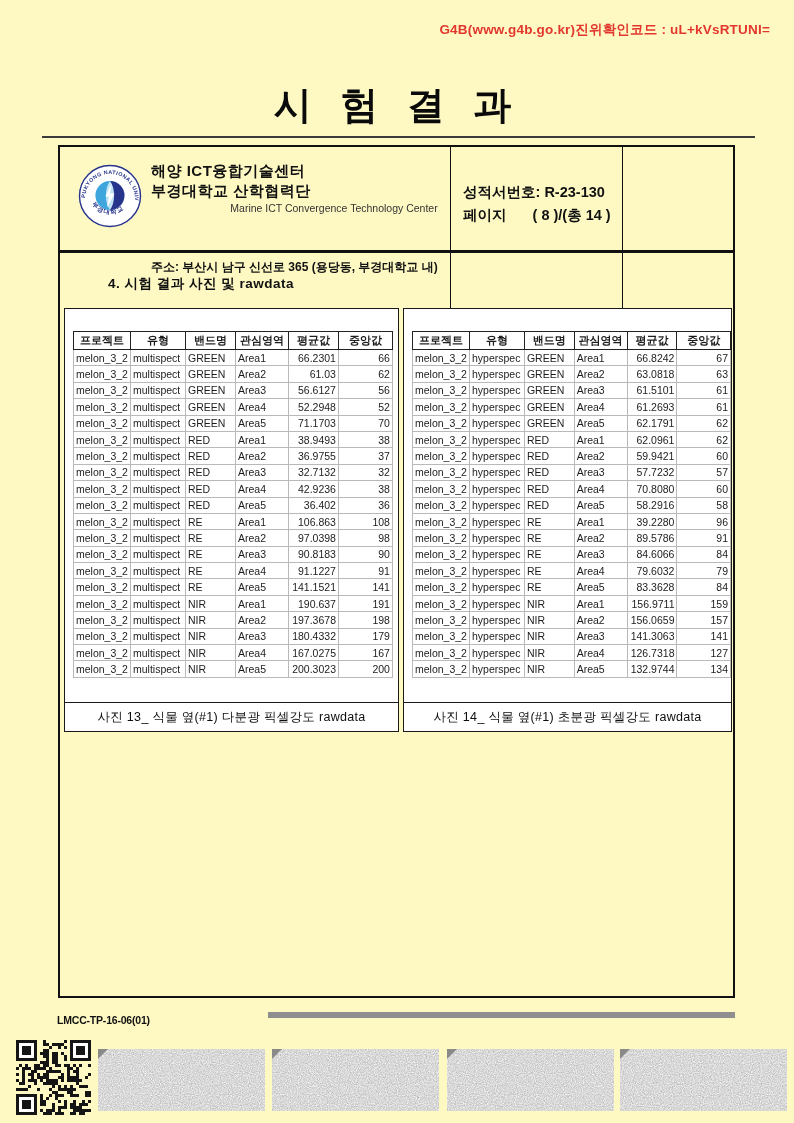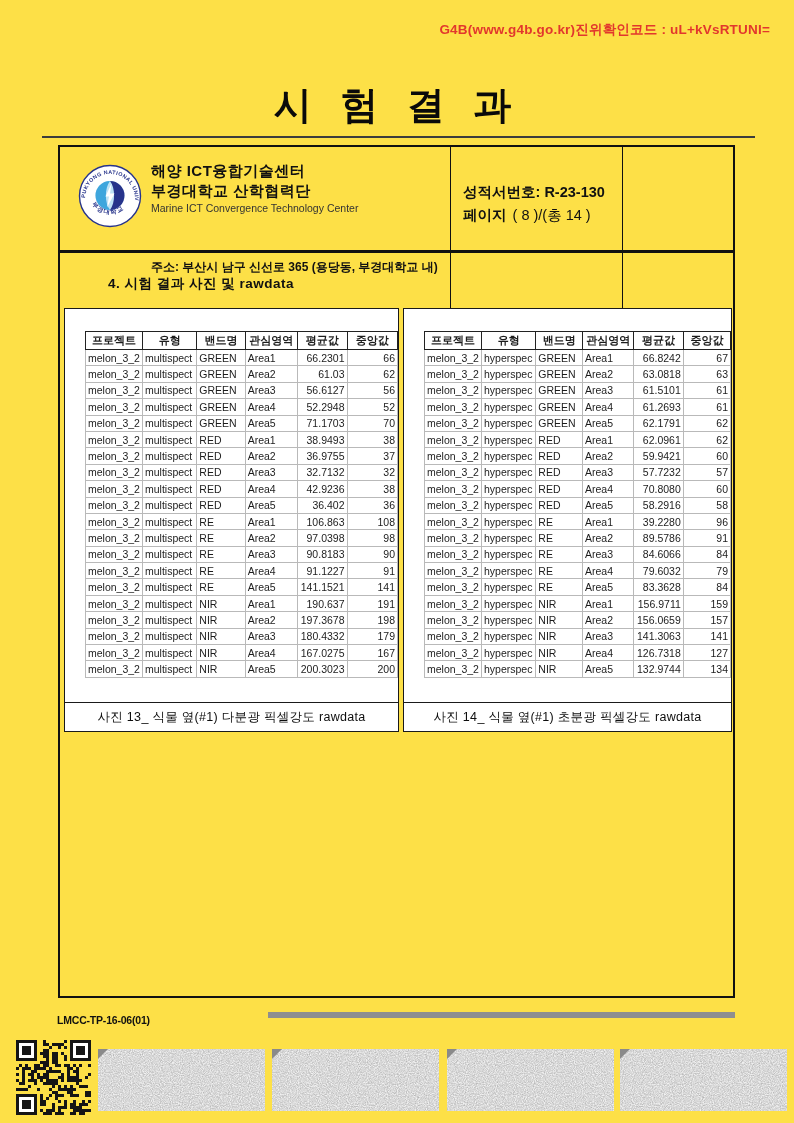--- a/index.html
+++ b/index.html
@@ -1,56 +1,56 @@
 <!DOCTYPE html>
 <html><head>
 <meta charset="utf-8">
 <style>
   html,body{margin:0;padding:0;background:#fff;}
-  .page{position:relative;width:794px;height:1123px;background:#fde047;overflow:hidden;
+  .page{position:relative;width:794px;height:1123px;background:#fef9c3;overflow:hidden;
         font-family:"Liberation Sans","DejaVu Sans",sans-serif;color:#111;}
 
   
   .g4b{position:absolute;top:21px;right:24px;font-size:13.5px;font-weight:bold;color:#e2372d;letter-spacing:.2px;}
 
   
   .title{position:absolute;top:80px;left:0;width:100%;text-align:center;margin:0;
          font-size:38px;font-weight:800;letter-spacing:9px;color:#0a0a0a;}
   .title-rule{position:absolute;top:136px;left:42px;width:713px;height:2px;background:#3c3c3c;}
 
   
   .header-box{position:absolute;left:58px;top:145px;width:677px;height:107px;border:2px solid #111;
               display:grid;grid-template-columns:390px 172px 1fr;box-sizing:border-box;}
   .hcell{box-sizing:border-box;}
   .hcell+.hcell{border-left:1.6px solid #111;}
   .cell-org{display:flex;align-items:flex-start;padding:14px 0 0 18px;gap:9px;}
   .logo-wrap{width:64px;height:64px;flex:0 0 auto;margin-top:3px;}
   .org-kr{font-size:15px;font-weight:bold;letter-spacing:.5px;line-height:1.3;}
-  .org-en{font-size:10.5px;color:#333;margin:2px 0 3px;}
+  .org-en{font-size:10.5px;color:#333;margin:2px 0 3px;text-align:right;}
   .org-addr,.org-tel{font-size:12px;font-weight:bold;line-height:1.5;margin-top:44px;}
   .org-tel .sep{display:inline-block;width:22px;}
   .cell-meta{padding:34px 0 13px 12px;font-size:14.5px;line-height:1.6;}
   .meta-label{font-weight:bold;}
   .meta-value{font-weight:bold;}
-  .page-line .page-value{font-weight:normal;margin-left:2px;}
+  .page-line .page-value{font-weight:bold;margin-left:22px;}
 
   
   .content-box{position:absolute;left:58px;top:252px;width:677px;height:746px;
                border:2px solid #111;border-top:1.6px solid #111;box-sizing:border-box;}
   .section-heading{position:absolute;left:9px;top:22px;font-size:13.5px;font-weight:bold;letter-spacing:.5px;margin-left:39px;}
 
   
   .panel{position:absolute;top:55px;height:424px;border:1.5px solid #1a1a1a;box-sizing:border-box;background:#fff;}
   .panel-left{left:4px;width:335px;}
   .panel-right{left:343px;width:329px;}
   .caption{position:absolute;left:0;right:0;bottom:0;height:28px;border-top:1.2px solid #1a1a1a;
            display:flex;align-items:center;justify-content:center;font-size:12.5px;letter-spacing:.3px;color:#0d0d0d;}
 
   
-  .datatable{position:absolute;left:20px;top:22px;border-collapse:collapse;table-layout:fixed;
+  .datatable{position:absolute;left:8px;top:22px;border-collapse:collapse;table-layout:fixed;
              font-size:10.5px;color:#1c1c1c;background:#fff;}
   .datatable th{border:1.2px solid #222;font-weight:bold;text-align:center;height:17px;padding:0 2px;
                 white-space:nowrap;overflow:hidden;font-size:11px;}
   .datatable td{border:1px solid #b9b9b9;height:15.4px;padding:0 2px;white-space:nowrap;overflow:hidden;}
   .datatable td:nth-child(5),.datatable td:nth-child(6){text-align:right;}
   .datatable col.c1{width:51px}.datatable col.c2{width:55px}.datatable col.c3{width:50px}
   .datatable col.c4{width:53px}.datatable col.c5{width:50px}.datatable col.c6{width:54px}
 
   
   .doc-code{position:absolute;left:57px;top:1014px;font-size:10.5px;font-weight:bold;letter-spacing:-.2px;}

